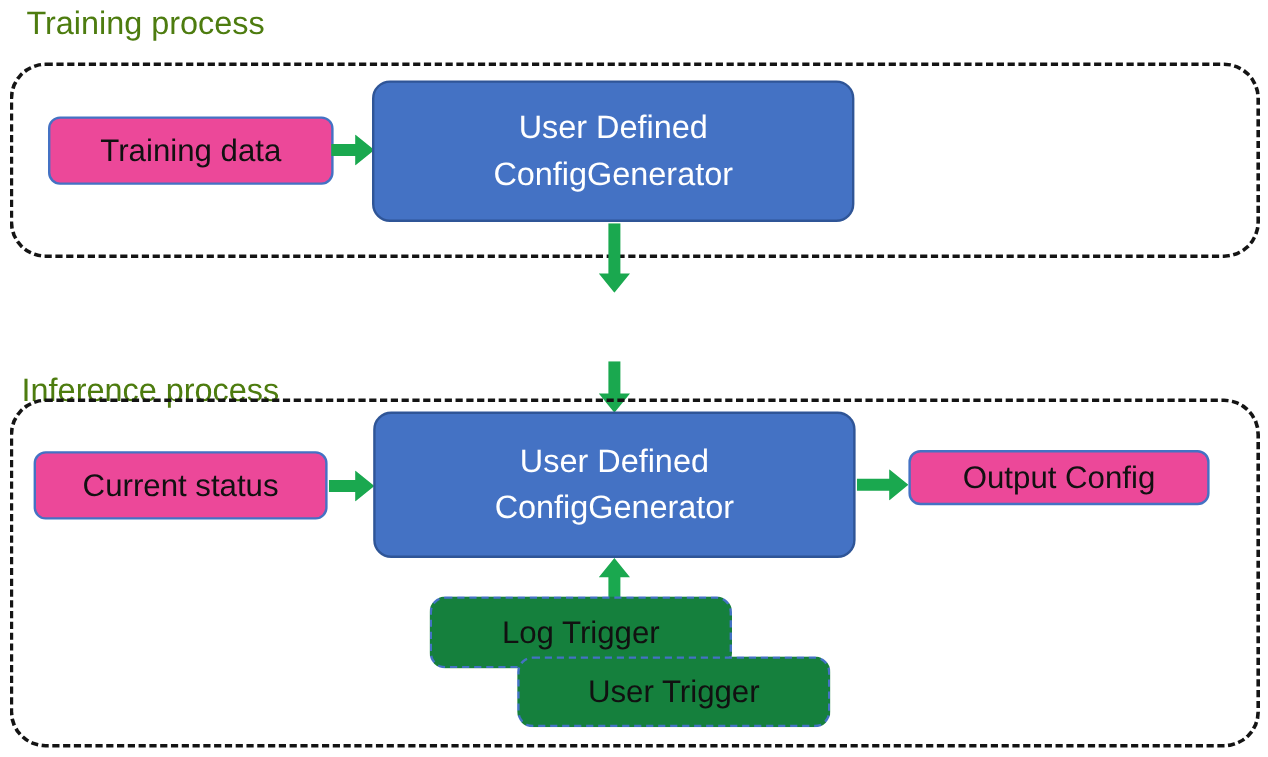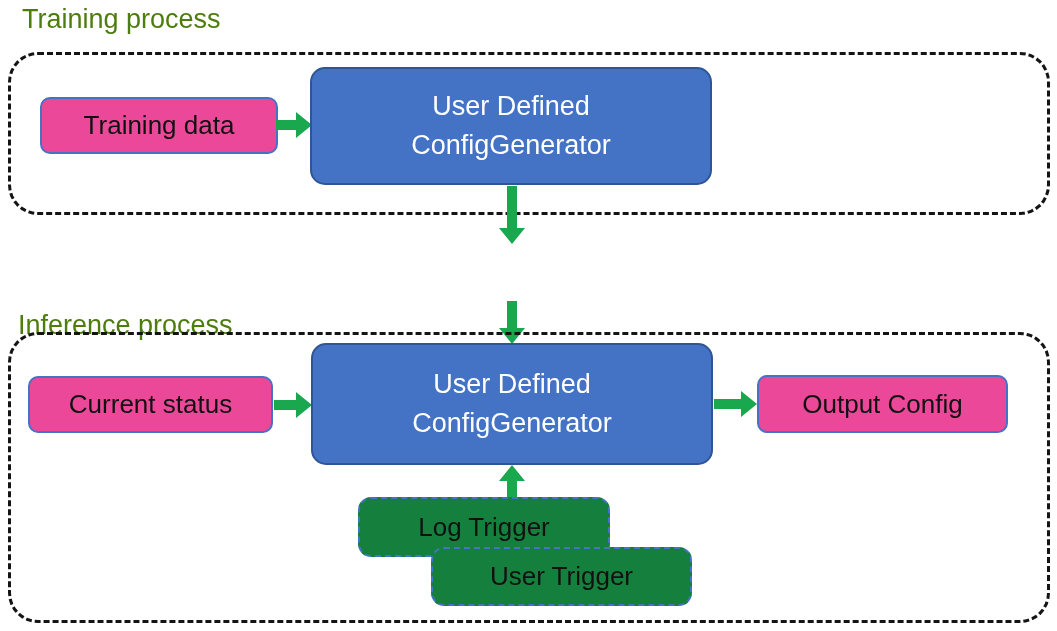--- a/index.html
+++ b/index.html
@@ -122,21 +122,21 @@
 
   <div class="generator-box" style="left:311px; top:343px; width:402px; height:122px;">
     <span>User Defined</span>
     <span>ConfigGenerator</span>
   </div>
 
   <svg class="arrow-svg" style="left:714px; top:391px;" width="43" height="26" viewBox="0 0 43 26">
     <polygon class="arrow-fill" points="0,8 27,8 27,0 43,13 27,26 27,18 0,18"></polygon>
   </svg>
 
-  <div class="io-box" style="left:757px; top:375px; width:251px; height:58px;">
+  <div class="io-box" style="left:757px; top:375px; width:251px; height:46px;">
     <span>Output Config</span>
   </div>
 
   <svg class="arrow-svg" style="left:499px; top:465px;" width="26" height="33" viewBox="0 0 26 33">
     <polygon class="arrow-fill" points="13,0 26,16 18,16 18,33 8,33 8,16 0,16"></polygon>
   </svg>
 
   <div class="trigger-box" style="left:358px; top:497px; width:252px; height:60px; z-index:1;">
     <span>Log Trigger</span>
   </div>

